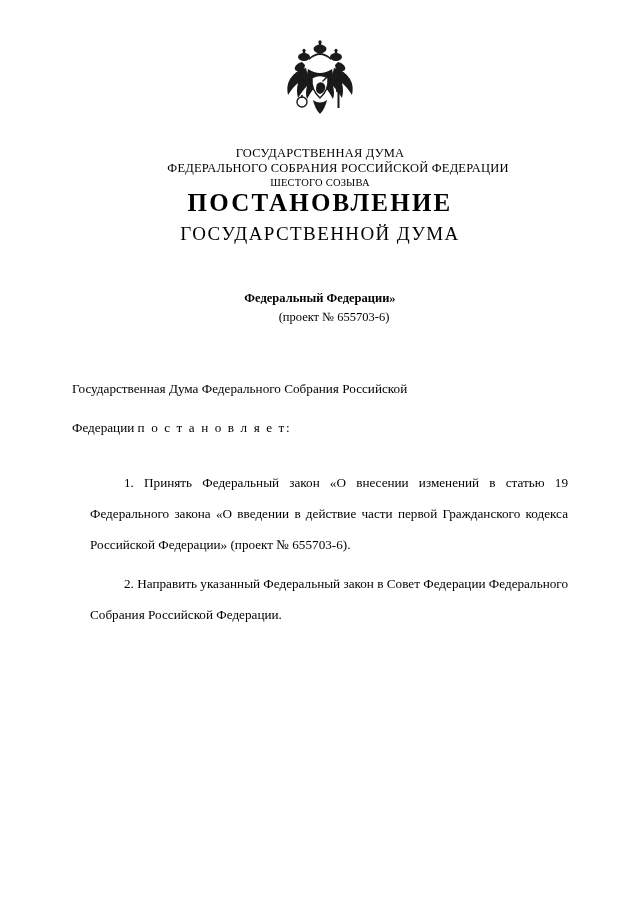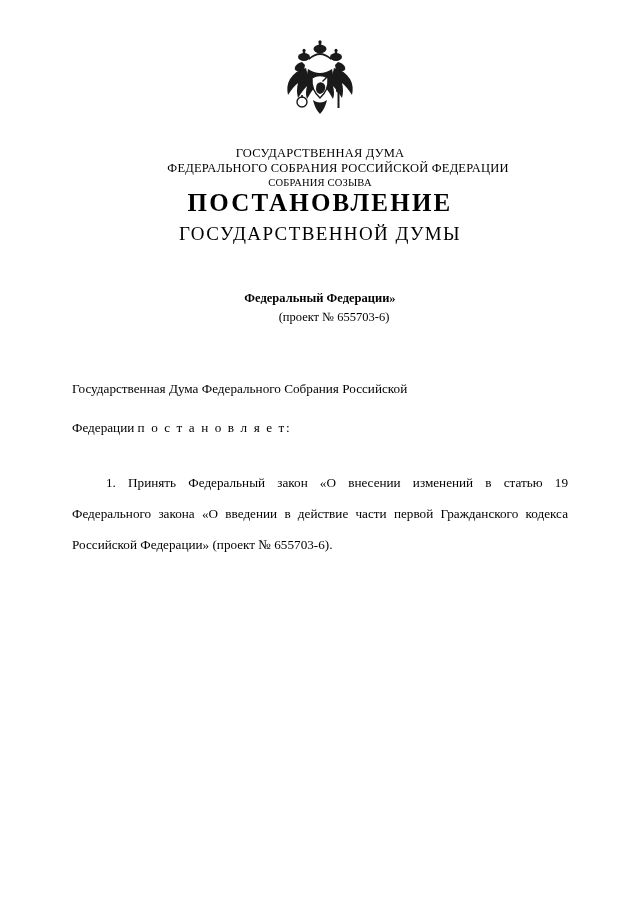--- a/index.html
+++ b/index.html
@@ -86,20 +86,21 @@
     font-size: 13.2px;
     line-height: 2.35;
   }
   .para {
     text-align: justify;
     text-indent: 0;
     margin: 0 0 8px 0;
   }
   .para.first-line-indent {
     text-indent: 34px;
+    margin-left: 18px;
   }
   .spaced {
     letter-spacing: 1.6px;
     font-family: Liberation Serif, serif;
   }
   .para-gap {
     height: 16px;
   }
 </style>
 </head>
@@ -143,34 +144,35 @@
         <rect x="19.2" y="55" width="1.6" height="3"></rect>
         <rect x="55.5" y="52" width="2" height="16"></rect>
         <circle cx="56.5" cy="50" r="2.6"></circle>
       </g>
     </svg>
   </div>
 
   <div class="org-block">
     <div class="org-line-1">ГОСУДАРСТВЕННАЯ ДУМА</div>
     <div class="org-line-2">ФЕДЕРАЛЬНОГО СОБРАНИЯ РОССИЙСКОЙ ФЕДЕРАЦИИ</div>
-    <div class="org-line-3">СОБРАНИЯ СОЗЫВА</div>
+    <div class="org-line-3">ШЕСТОГО СОЗЫВА</div>
   </div>
 
   <div class="doc-title">ПОСТАНОВЛЕНИЕ</div>
-  <div class="doc-subtitle">ГОСУДАРСТВЕННОЙ  ДУМЫ</div>
+  <div class="doc-subtitle">ГОСУДАРСТВЕННОЙ  ДУМА</div>
 
   <div class="subject">
     <div>Федеральный Федерации»</div>
     <div class="project">(проект № 655703-6)</div>
   </div>
 
   <div class="body">
     <p class="para">Государственная    Дума    Федерального    Собрания    Российской</p>
     <p class="para"><span>Федерации </span><span class="spaced">п о с т а н о в л я е т:</span></p>
 
     <div class="para-gap"></div>
 
     <p class="para first-line-indent"><span>1.</span> <span>Принять Федеральный закон «О внесении изменений в статью 19 Федерального закона «О введении в действие части первой Гражданского кодекса Российской Федерации» (проект № 655703-6).</span></p>
 
+    <p class="para first-line-indent"><span>2.</span> <span>Направить указанный Федеральный закон в Совет Федерации Федерального Собрания Российской Федерации.</span></p>
   </div>
 
 </div>
 
 </body></html>

